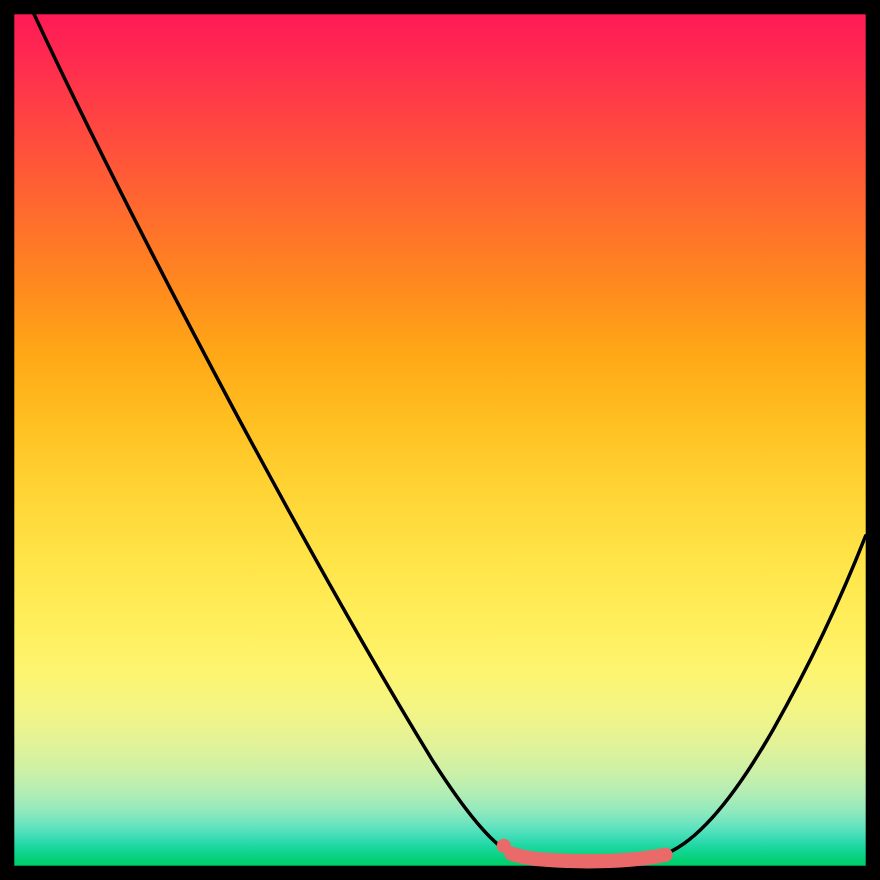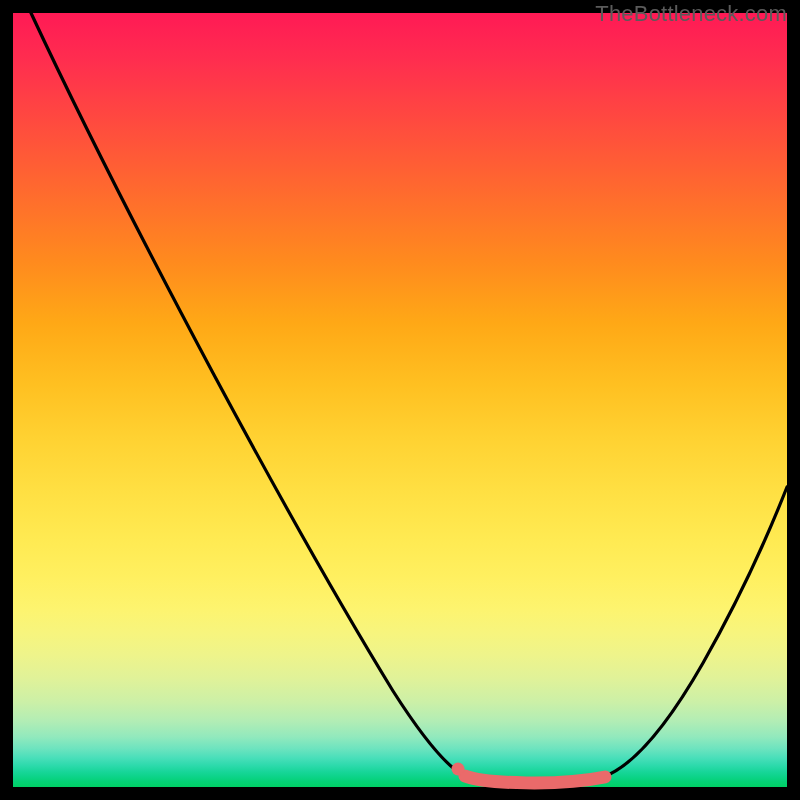--- a/index.html
+++ b/index.html
@@ -71,21 +71,20 @@
     height: 774px;
     overflow: visible;
   }
 </style>
 </head>
 <body>
 
 <div class="frame">
   <div class="gradient"></div>
 
-  <div class="watermark">TheBottleneck.com</div>
 
   <svg class="curves" viewBox="0 0 774 774" preserveAspectRatio="none">
     <path d="M 18 0
              C 60 90, 120 210, 200 360
              C 260 472, 320 580, 380 678
              C 410 725, 432 752, 450 762" fill="none" stroke="#000" stroke-width="3.2" stroke-linecap="round"></path>
     <path d="M 450 762
              C 470 770, 545 772, 590 764" fill="none" stroke="#000" stroke-width="3.2" stroke-linecap="round"></path>
     <path d="M 590 764
              C 618 754, 650 720, 690 650

